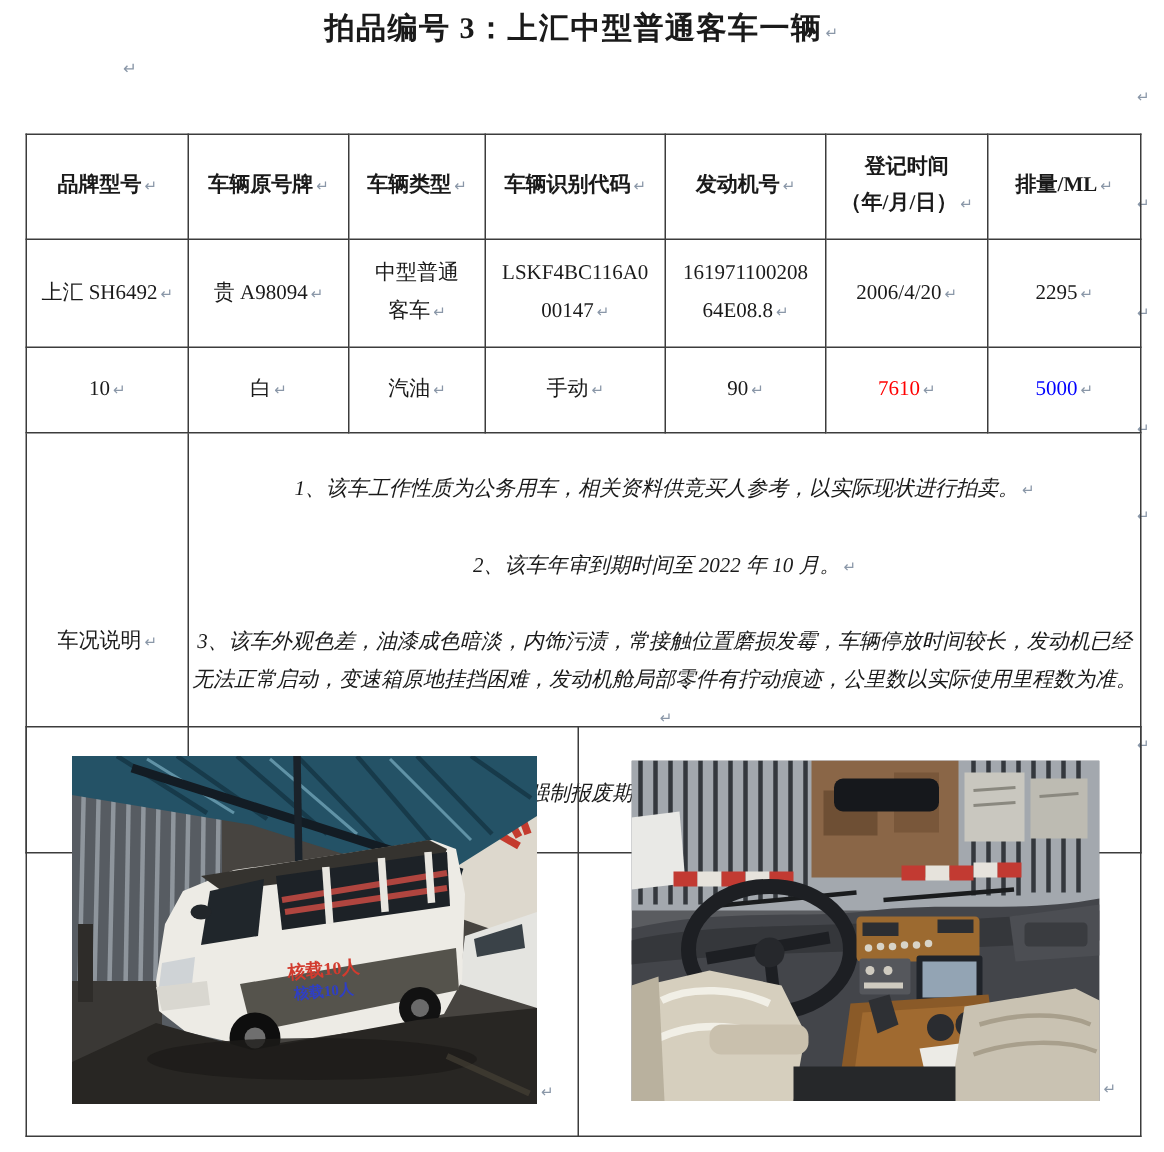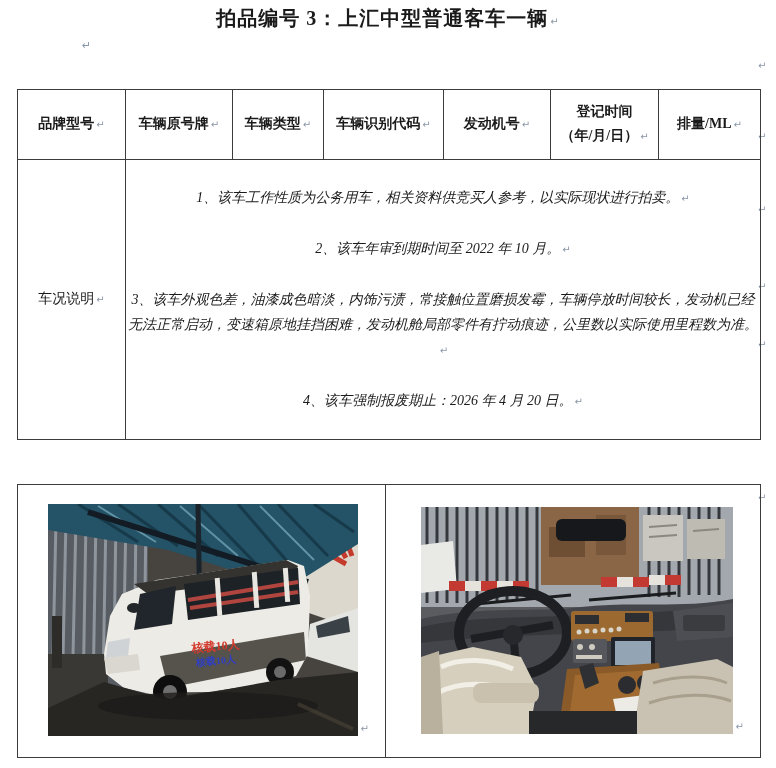--- a/index.html
+++ b/index.html
@@ -65,20 +65,41 @@
         <tr class="r1">
       <td class="h">品牌型号<span class="pmark">↵</span></td>
       <td class="h">车辆原号牌<span class="pmark">↵</span></td>
       <td class="h">车辆类型<span class="pmark">↵</span></td>
       <td class="h">车辆识别代码<span class="pmark">↵</span></td>
       <td class="h">发动机号<span class="pmark">↵</span></td>
       <td class="h">登记时间
 （年/月/日）<span class="pmark">↵</span></td>
       <td class="h">排量/ML<span class="pmark">↵</span></td>
     </tr>
+    <tr class="r2">
+      <td>上汇 SH6492<span class="pmark">↵</span></td>
+      <td>贵 A98094<span class="pmark">↵</span></td>
+      <td>中型普通
+客车<span class="pmark">↵</span></td>
+      <td>LSKF4BC116A0
+00147<span class="pmark">↵</span></td>
+      <td>161971100208
+64E08.8<span class="pmark">↵</span></td>
+      <td>2006/4/20<span class="pmark">↵</span></td>
+      <td>2295<span class="pmark">↵</span></td>
+    </tr>
+    <tr class="r4">
+      <td>10<span class="pmark">↵</span></td>
+      <td>白<span class="pmark">↵</span></td>
+      <td>汽油<span class="pmark">↵</span></td>
+      <td>手动<span class="pmark">↵</span></td>
+      <td>90<span class="pmark">↵</span></td>
+      <td class="red">7610<span class="pmark">↵</span></td>
+      <td class="blue">5000<span class="pmark">↵</span></td>
+    </tr>
     <tr class="r5">
       <td class="h" style="font-weight:normal">车况说明<span class="pmark">↵</span></td>
       <td class="notes" colspan="6">
         <div class="note">1、该车工作性质为公务用车，相关资料供竞买人参考，以实际现状进行拍卖。<span class="pmark">↵</span></div>
         <div class="note">2、该车年审到期时间至 2022 年 10 月。<span class="pmark">↵</span></div>
         <div class="note">3、该车外观色差，油漆成色暗淡，内饰污渍，常接触位置磨损发霉，车辆停放时间较长，发动机已经无法正常启动，变速箱原地挂挡困难，发动机舱局部零件有拧动痕迹，公里数以实际使用里程数为准。<span class="pmark">↵</span></div>
         <div class="note">4、该车强制报废期止：2026 年 4 月 20 日。<span class="pmark">↵</span></div>
       </td>
     </tr>
   </tbody>

